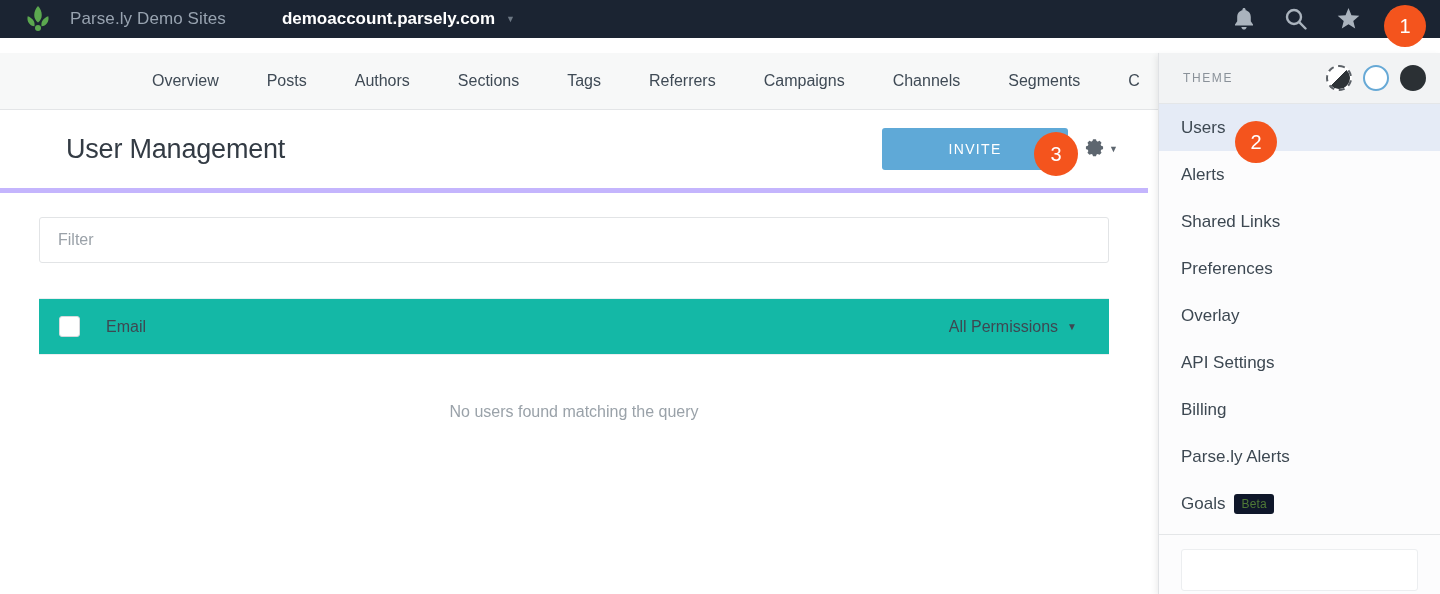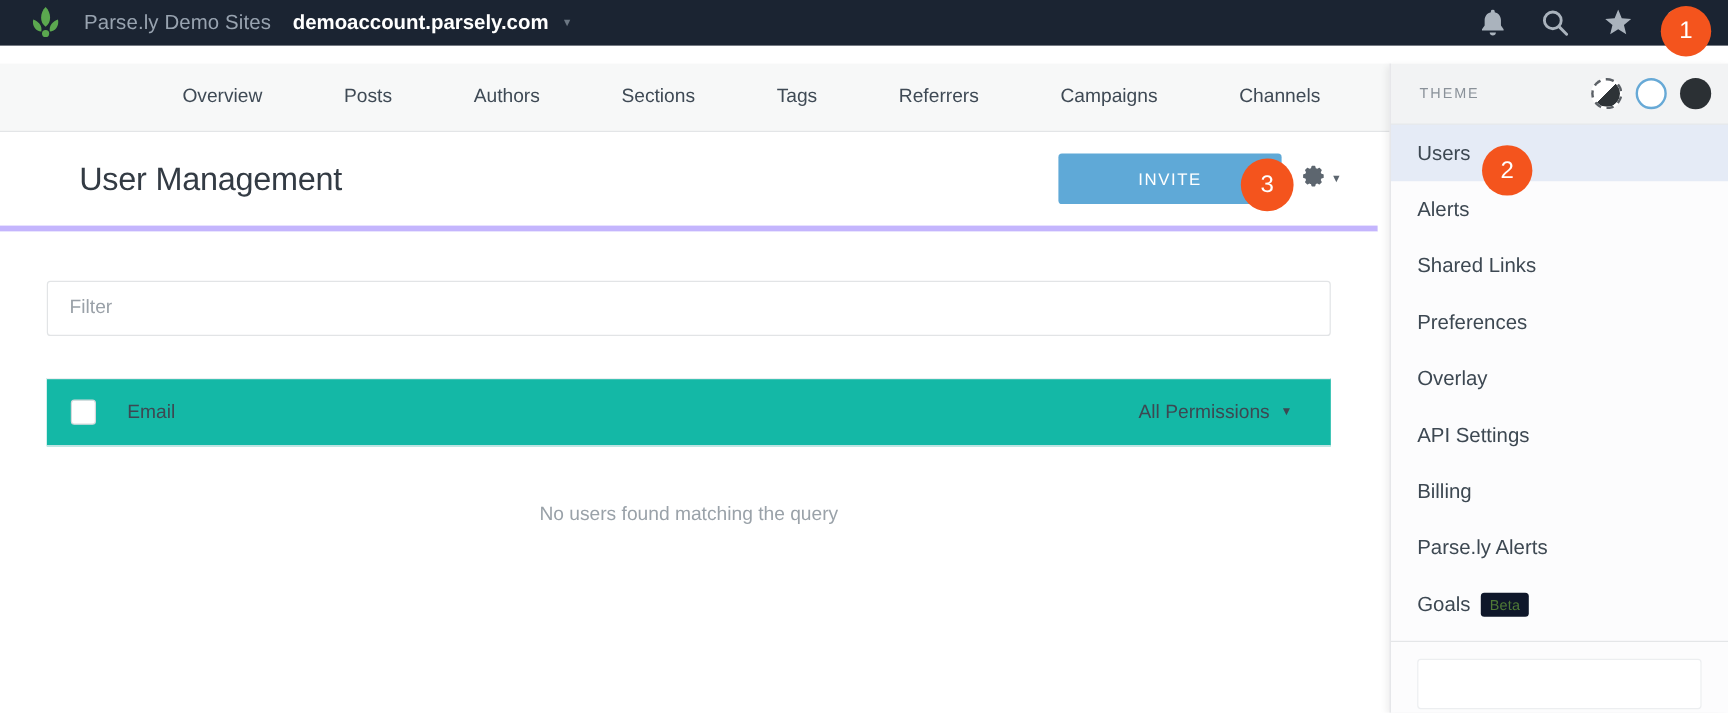--- a/index.html
+++ b/index.html
@@ -22,21 +22,21 @@
     padding: 0 0 0 16px;
     z-index: 5;
   }
   .logo-wrap { width: 44px; height: 44px; display: flex; align-items: center; justify-content: center; }
   .brand-name {
     font-size: 17px; color: #98a3b0; letter-spacing: .1px;
     margin-left: 10px; white-space: nowrap;
   }
   .account-name {
     font-size: 17px; color: #ffffff; font-weight: bold;
-    margin-left: 18px; white-space: nowrap;
+    margin-left: 56px; white-space: nowrap;
   }
   .account-caret {
     margin-left: 11px; color: #6c7783; font-size: 9px; line-height: 1;
   }
   .topbar-right {
     margin-left: auto; display: flex; align-items: center;
     height: 53px; padding-right: 14px; gap: 0px;
   }
   .ticon {
     width: 52px; height: 53px;
@@ -65,21 +65,21 @@
 
   
   .navbar {
     position: absolute; top: 53px; left: 0;
     width: 1440px; height: 57px;
     background: #f7f8f8;
     border-bottom: 1px solid #e3e5e7;
     display: flex; align-items: center;
     overflow: hidden;
   }
-  .nav-inner { display: flex; align-items: center; padding-left: 128px; gap: 20px; }
+  .nav-inner { display: flex; align-items: center; padding-left: 128px; }
   .nav-item {
     font-size: 16px; color: #3f4a55;
     padding: 0 24px; white-space: nowrap; cursor: pointer;
     line-height: 56px;
   }
 
   
   .page-header {
     position: absolute; top: 110px; left: 0;
     width: 1148px; height: 83px;
@@ -107,21 +107,21 @@
   .gear-caret { font-size: 9px; margin-left: 4px; color: #5d666f; line-height: 1; }
 
   
   .content {
     position: absolute; top: 193px; left: 0;
     width: 1148px; height: 401px;
     background: #ffffff;
     padding: 24px 0 0 0;
   }
   .filter-box {
-    margin: 17px auto;
+    margin: 0 auto;
     width: 1070px; height: 46px;
     border: 1px solid #e2e4e6; border-radius: 3px;
     background: #fff;
     display: flex; align-items: center;
     padding: 0 18px;
   }
   .filter-input {
     border: none; outline: none; background: transparent;
     width: 100%; font-size: 16px; color: #3d4852;
     font-family: "Liberation Sans", sans-serif;

